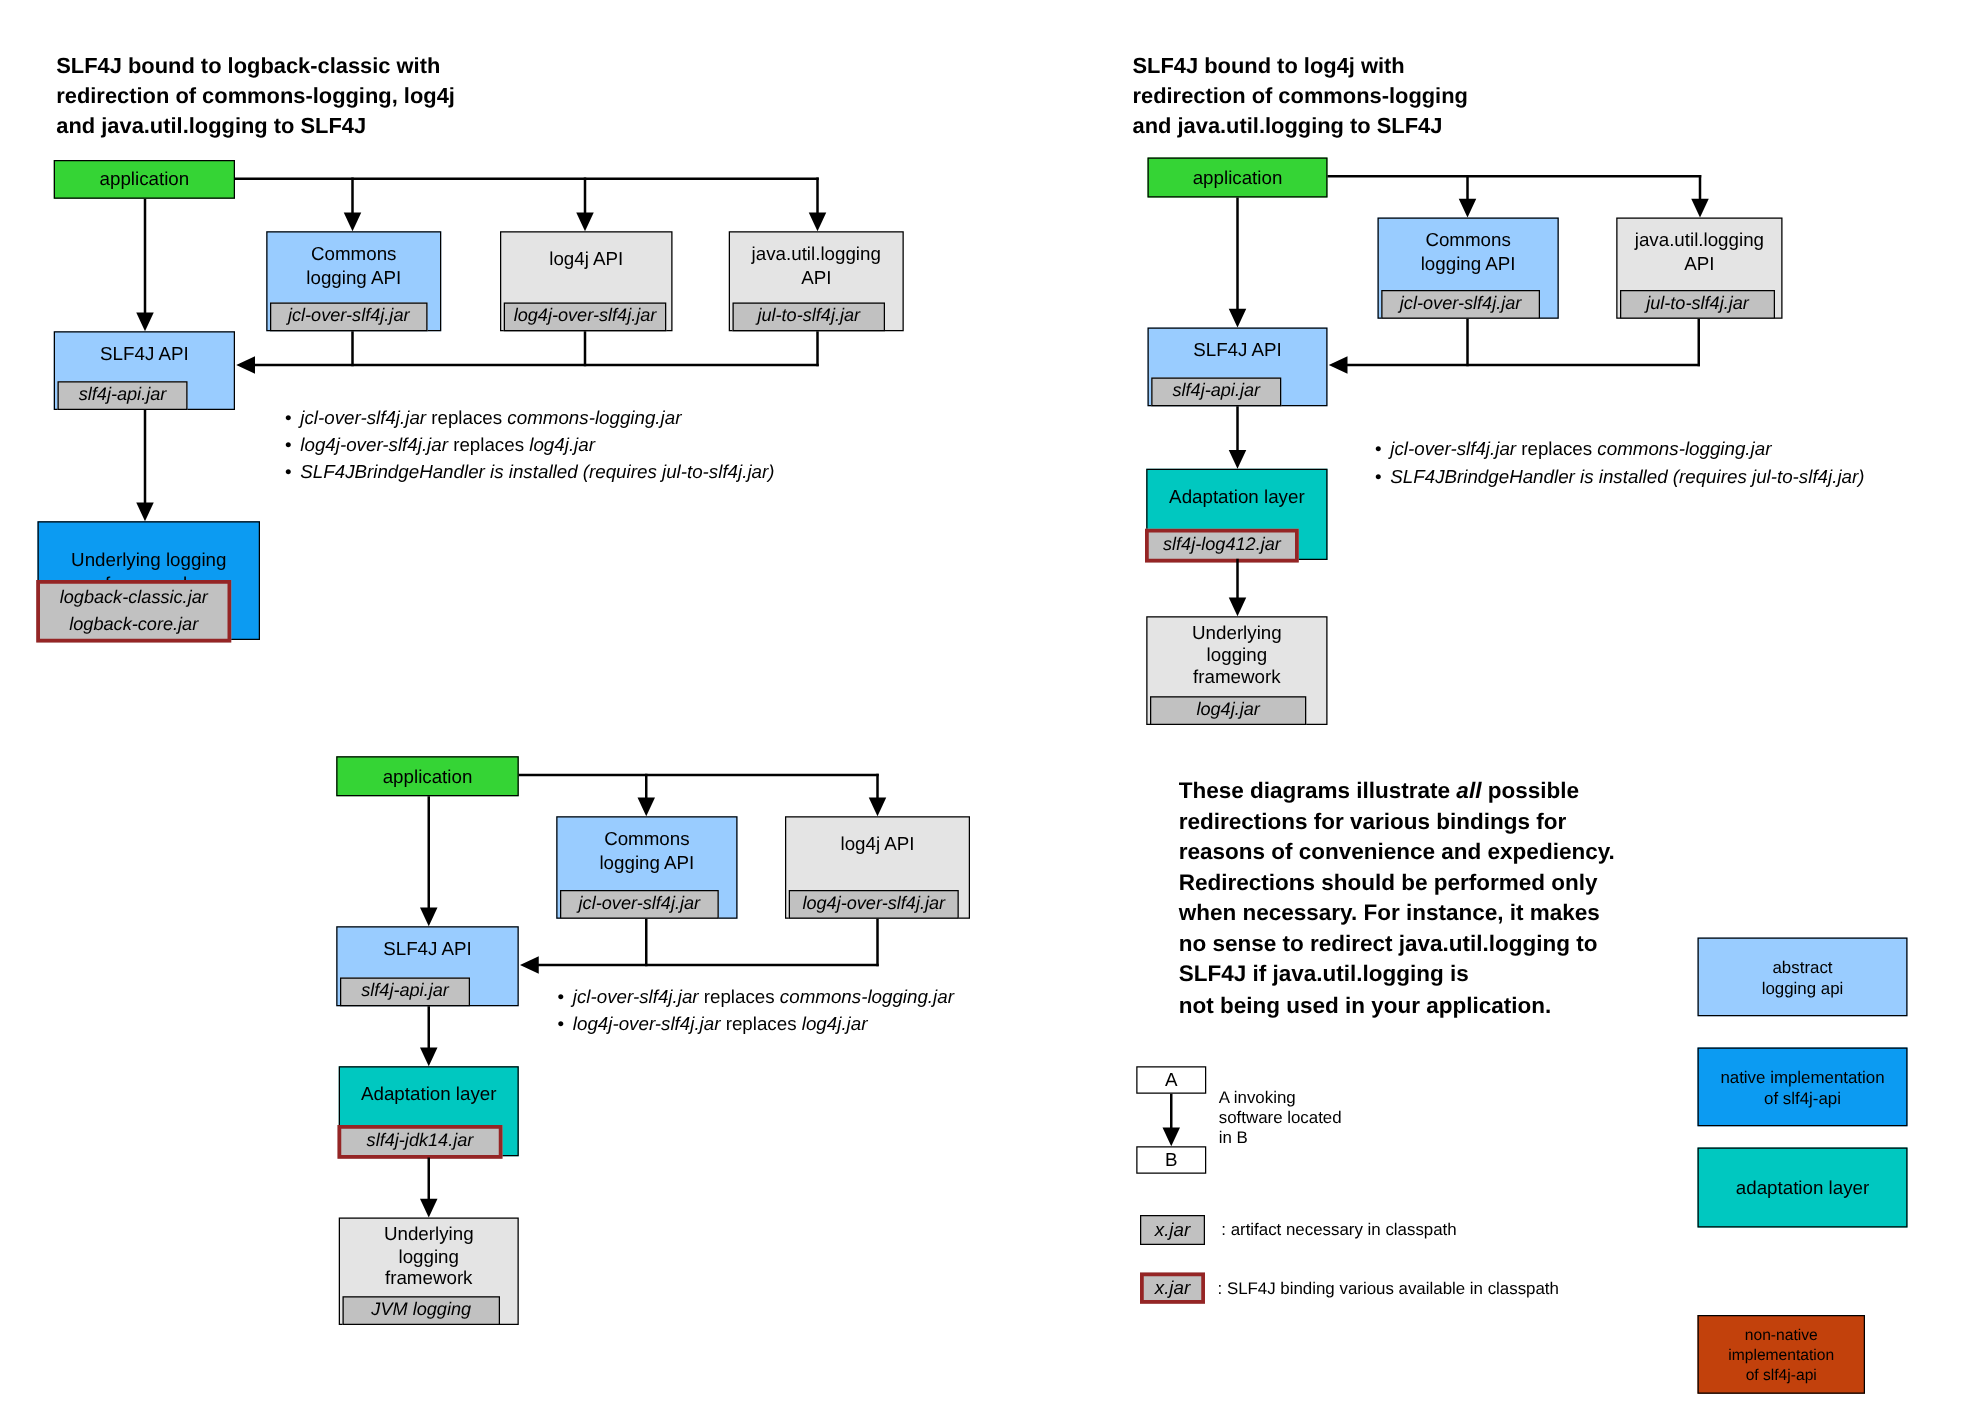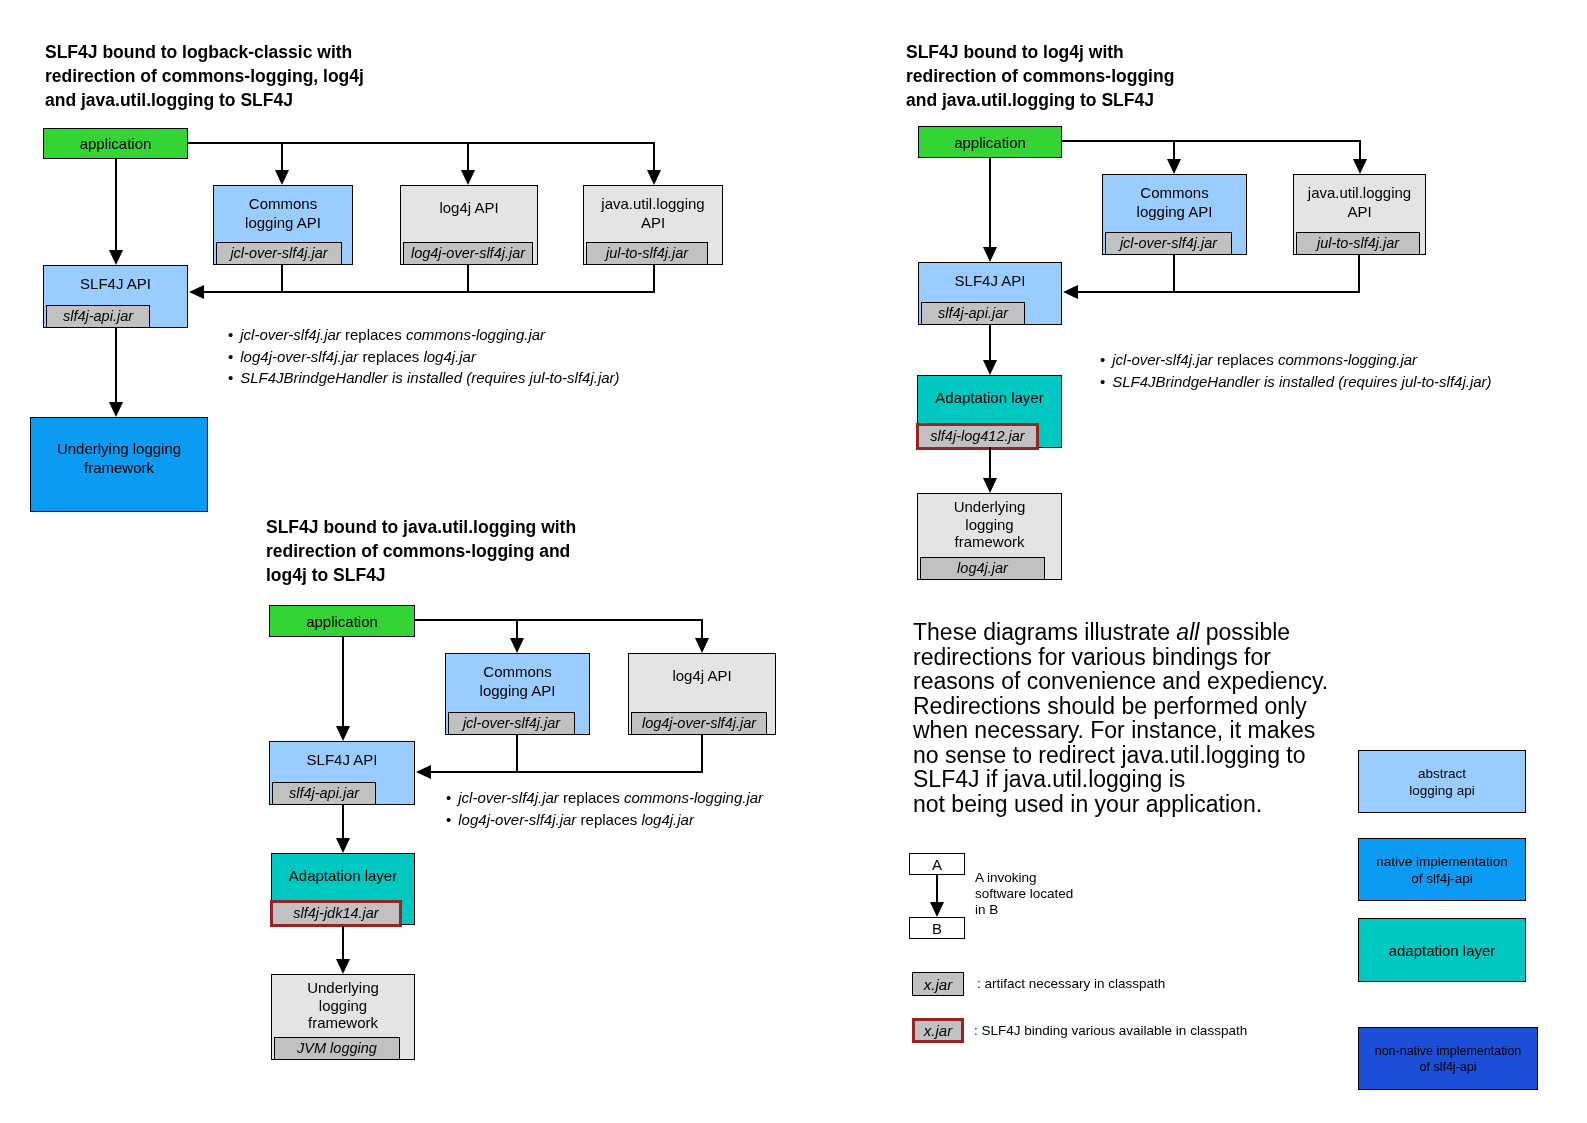--- a/index.html
+++ b/index.html
@@ -1,19 +1,19 @@
 <!DOCTYPE html>
 <html><head>
 <meta charset="utf-8">
 <style>
   html,body{margin:0;padding:0;background:#fff;}
   .page{position:relative;width:1587px;height:1123px;overflow:hidden;background:#ffffff;
         font-family:"Liberation Sans","DejaVu Sans",sans-serif;color:#000;}
   .title{position:absolute;font-weight:bold;font-size:17.5px;line-height:24px;white-space:pre-line;}
-  .note{position:absolute;font-weight:normal;font-size:23px;line-height:24.5px;white-space:pre-line;width:440px;}
+  .note{position:absolute;font-weight:bold;font-size:18px;line-height:24.5px;white-space:pre-line;width:440px;margin-left:30px;}
   .note .em{font-style:italic;}
   .node{position:absolute;border:1.5px solid #000;box-sizing:border-box;}
   .node-label{white-space:pre-line;text-align:center;padding-top:8px;font-size:15px;line-height:19px;border-radius:14px;}
   .label-3l{padding-top:4px;line-height:17.5px;}
   .label-mid{padding-top:12px;}
   .center-v{display:flex;align-items:center;justify-content:center;height:100%;padding-top:0;}
   .jar{position:absolute;left:2px;bottom:-1px;background:#c1c1c1;border:1px solid #000;
        font-style:italic;font-size:14.5px;line-height:21px;text-align:center;
        padding:0 2px;box-sizing:border-box;white-space:pre-line;overflow:hidden;}
   .jar.binding{border:3px solid #952525;left:-2px;bottom:-3px;}
@@ -65,20 +65,22 @@
   </div>
 
   <div class="node" style="left:43px;top:265px;width:145px;height:63px;background:#99ccff;">
     <div class="node-label">SLF4J API</div>
     <div class="jar" style="width:104px;">slf4j-api.jar</div>
   </div>
 
   <div class="node" style="left:30px;top:417px;width:178px;height:95px;background:#0c9bf2;">
     <div class="node-label" style="padding-top:21px;">Underlying logging
 framework</div>
+    <div class="jar binding twoline" style="width:156px;">logback-classic.jar
+logback-core.jar</div>
   </div>
 
   <div class="bullets" style="left:228px;top:324px;">
     <div class="bullet-line"><span class="b-mark">•</span><span class="it">jcl-over-slf4j.jar</span><span> replaces </span><span class="it">commons-logging.jar</span></div>
     <div class="bullet-line"><span class="b-mark">•</span><span class="it">log4j-over-slf4j.jar</span><span> replaces </span><span class="it">log4j.jar</span></div>
     <div class="bullet-line"><span class="b-mark">•</span><span class="it">SLF4JBrindgeHandler is installed (requires jul-to-slf4j.jar)</span><span></span><span class="it"></span></div>
   </div>
 
   <div class="line" style="left:188px;top:142px;width:467px;height:2px;"></div>
   <div class="line" style="left:281px;top:142px;width:2px;height:29px;"></div>
@@ -148,23 +150,20 @@
   <div class="ah-down" style="left:983px;top:247px;"></div>
   <div class="line" style="left:1173px;top:255px;width:2px;height:38px;"></div>
   <div class="line" style="left:1358px;top:255px;width:2px;height:38px;"></div>
   <div class="line" style="left:1066px;top:291px;width:294px;height:2px;"></div>
   <div class="ah-left" style="left:1063px;top:285px;"></div>
   <div class="line" style="left:989px;top:325px;width:2px;height:37px;"></div>
   <div class="ah-down" style="left:983px;top:360px;"></div>
   <div class="line" style="left:989px;top:447px;width:2px;height:33px;"></div>
   <div class="ah-down" style="left:983px;top:478px;"></div>
 
-  <div class="title" style="left:266px;top:515px;">SLF4J bound to java.util.logging with
-redirection of commons-logging and
-log4j to SLF4J</div>
 
   <div class="node" style="left:269px;top:605px;width:146px;height:32px;background:#35d435;">
     <div class="node-label center-v">application</div>
   </div>
 
   <div class="node" style="left:445px;top:653px;width:145px;height:82px;background:#99ccff;">
     <div class="node-label">Commons
 logging API</div>
     <div class="jar" style="width:127px;">jcl-over-slf4j.jar</div>
   </div>
@@ -241,16 +240,16 @@
   <div class="legend-box" style="left:912px;top:1018px;width:52px;height:25px;background:#c1c1c1;border:3px solid #952525;font-style:italic;">
       <span>x.jar</span>
     </div>
   <div class="legend-cap" style="left:974px;top:1023px;">: SLF4J binding various available in classpath</div>
 
   <div class="swatch" style="left:1358px;top:750px;width:168px;height:63px;background:#99ccff;">abstract
 logging api</div>
   <div class="swatch" style="left:1358px;top:838px;width:168px;height:63px;background:#0c9bf2;">native implementation
 of slf4j-api</div>
   <div class="swatch" style="left:1358px;top:918px;width:168px;height:64px;background:#00c8c0;font-size:15px;">adaptation layer</div>
-  <div class="swatch" style="left:1358px;top:1027px;width:180px;height:63px;background:#1d4ed8;font-size:12.5px;line-height:16px;">non-native implementation
+  <div class="swatch" style="left:1358px;top:1052px;width:134px;height:63px;background:#c2410c;font-size:12.5px;line-height:16px;">non-native implementation
 of slf4j-api</div>
 
 </div>
 
 </body></html>

